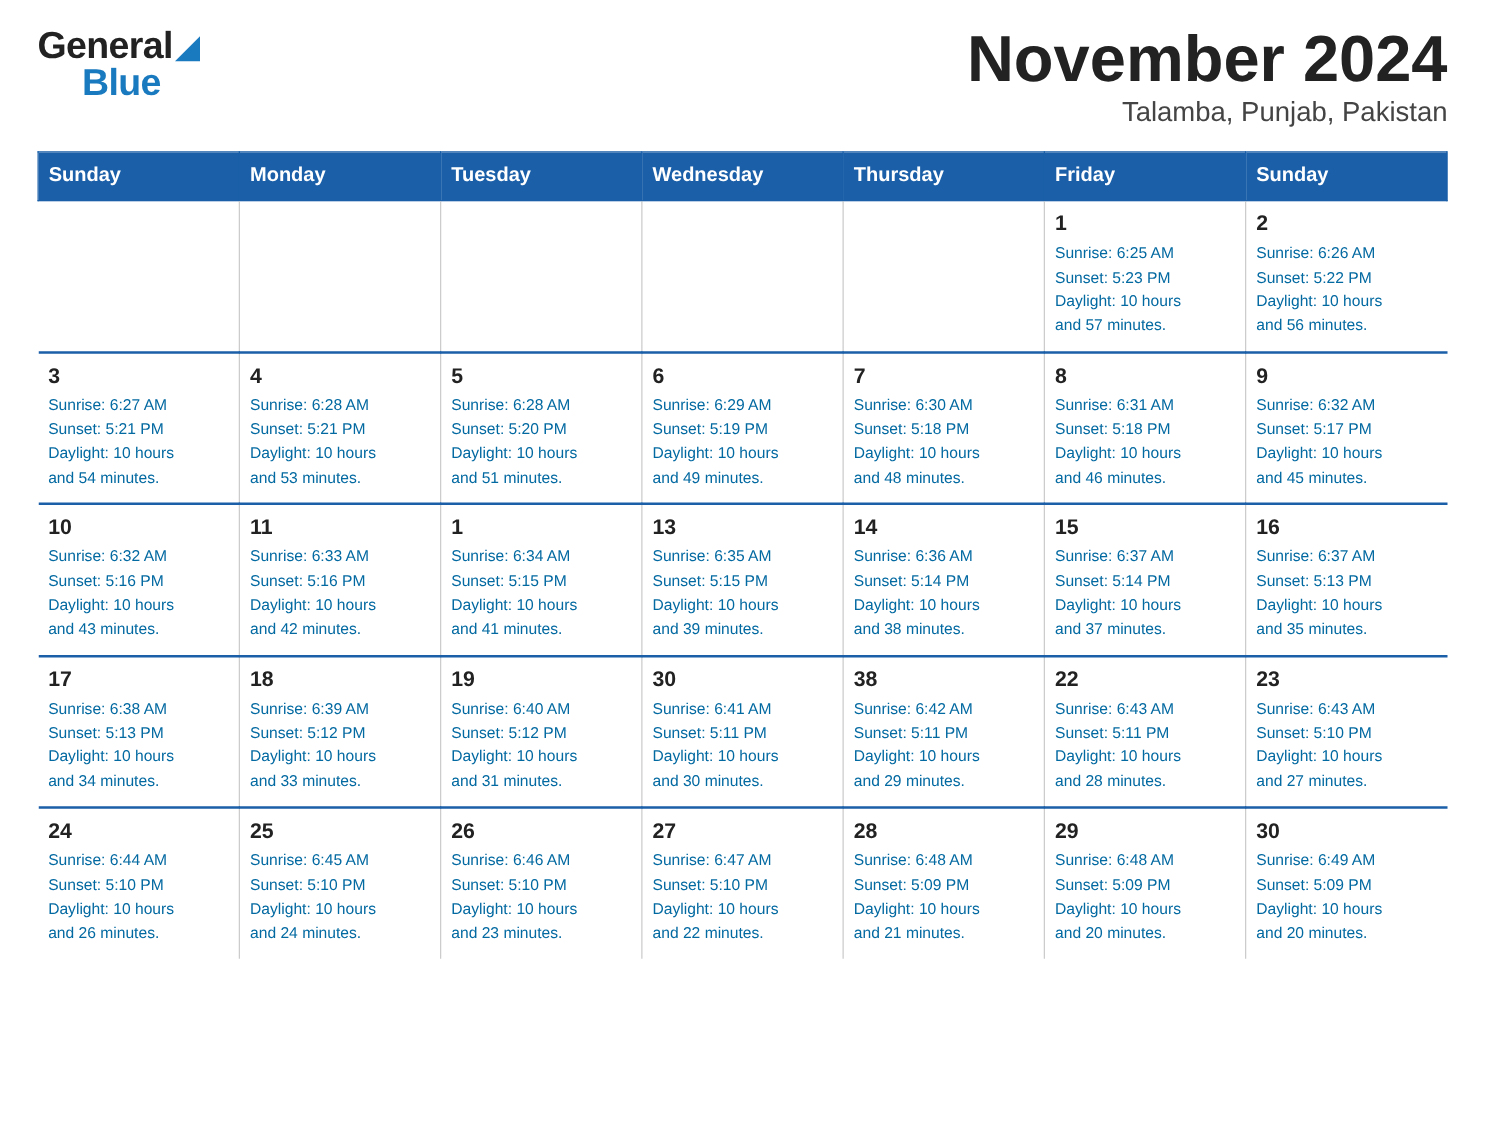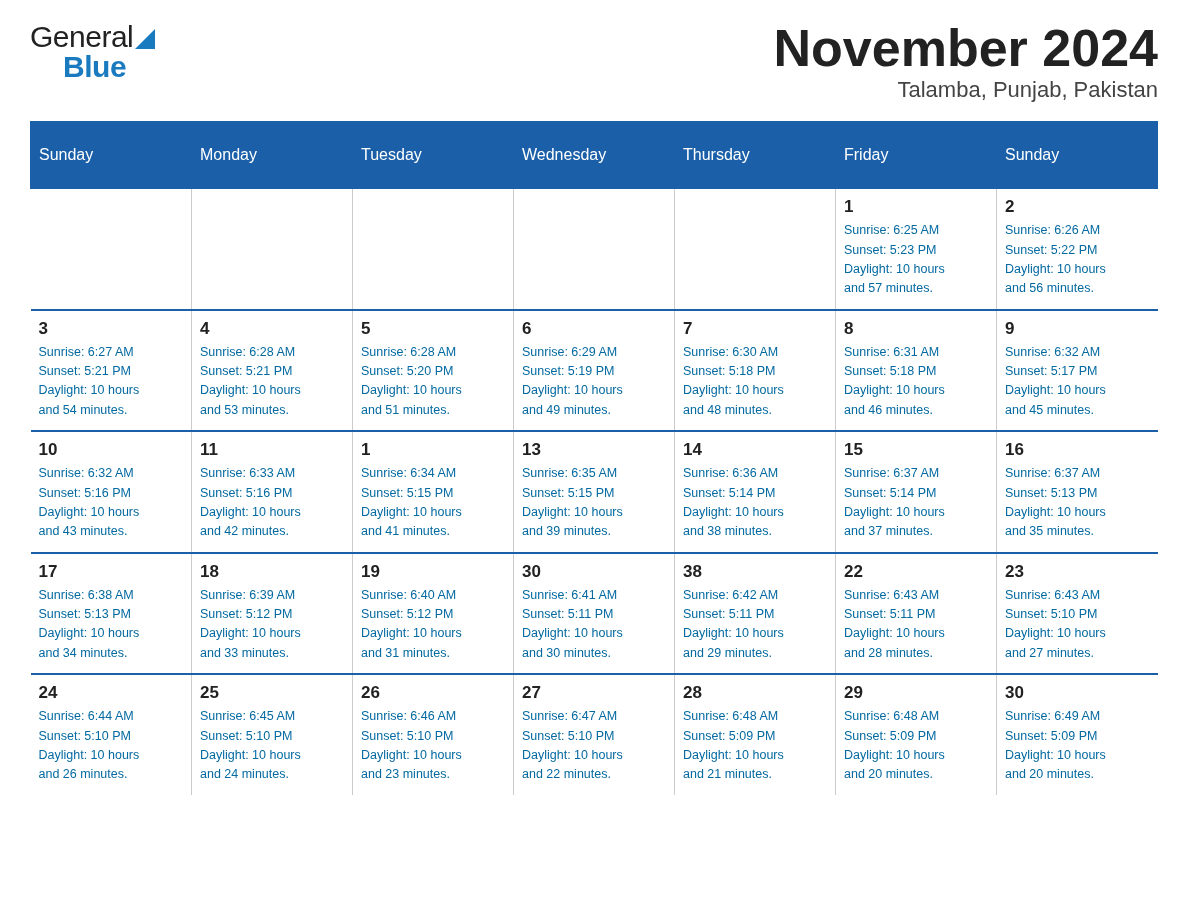--- a/index.html
+++ b/index.html
@@ -34,22 +34,22 @@
     .calendar {
       width: 100%;
       border-collapse: collapse;
     }
     .calendar thead tr {
       background-color: #1a5fa8;
     }
     .calendar thead th {
       color: #fff;
       font-size: 16px;
-      font-weight: normal;
-      padding: 24px 8px;
+      font-weight: bold;
+      padding: 10px 8px;
       text-align: left;
       border: 1px solid #1a5fa8;
     }
     .calendar tbody tr {
       border-bottom: 2px solid #1a5fa8;
     }
     .calendar tbody tr:last-child {
       border-bottom: none;
     }
     .calendar tbody td {
@@ -84,21 +84,21 @@
       display: flex;
       flex-direction: column;
       align-items: flex-start;
     }
     .logo-row1 {
       display: flex;
       align-items: center;
     }
     .logo-text-general {
       font-size: 30px;
-      font-weight: normal;
+      font-weight: bold;
       color: #222;
       letter-spacing: -0.5px;
     }
     .logo-arrow {
       display: inline-block;
       width: 0;
       height: 0;
       border-style: solid;
       border-width: 0 0 20px 20px;
       border-color: transparent transparent #1a7abf transparent;

